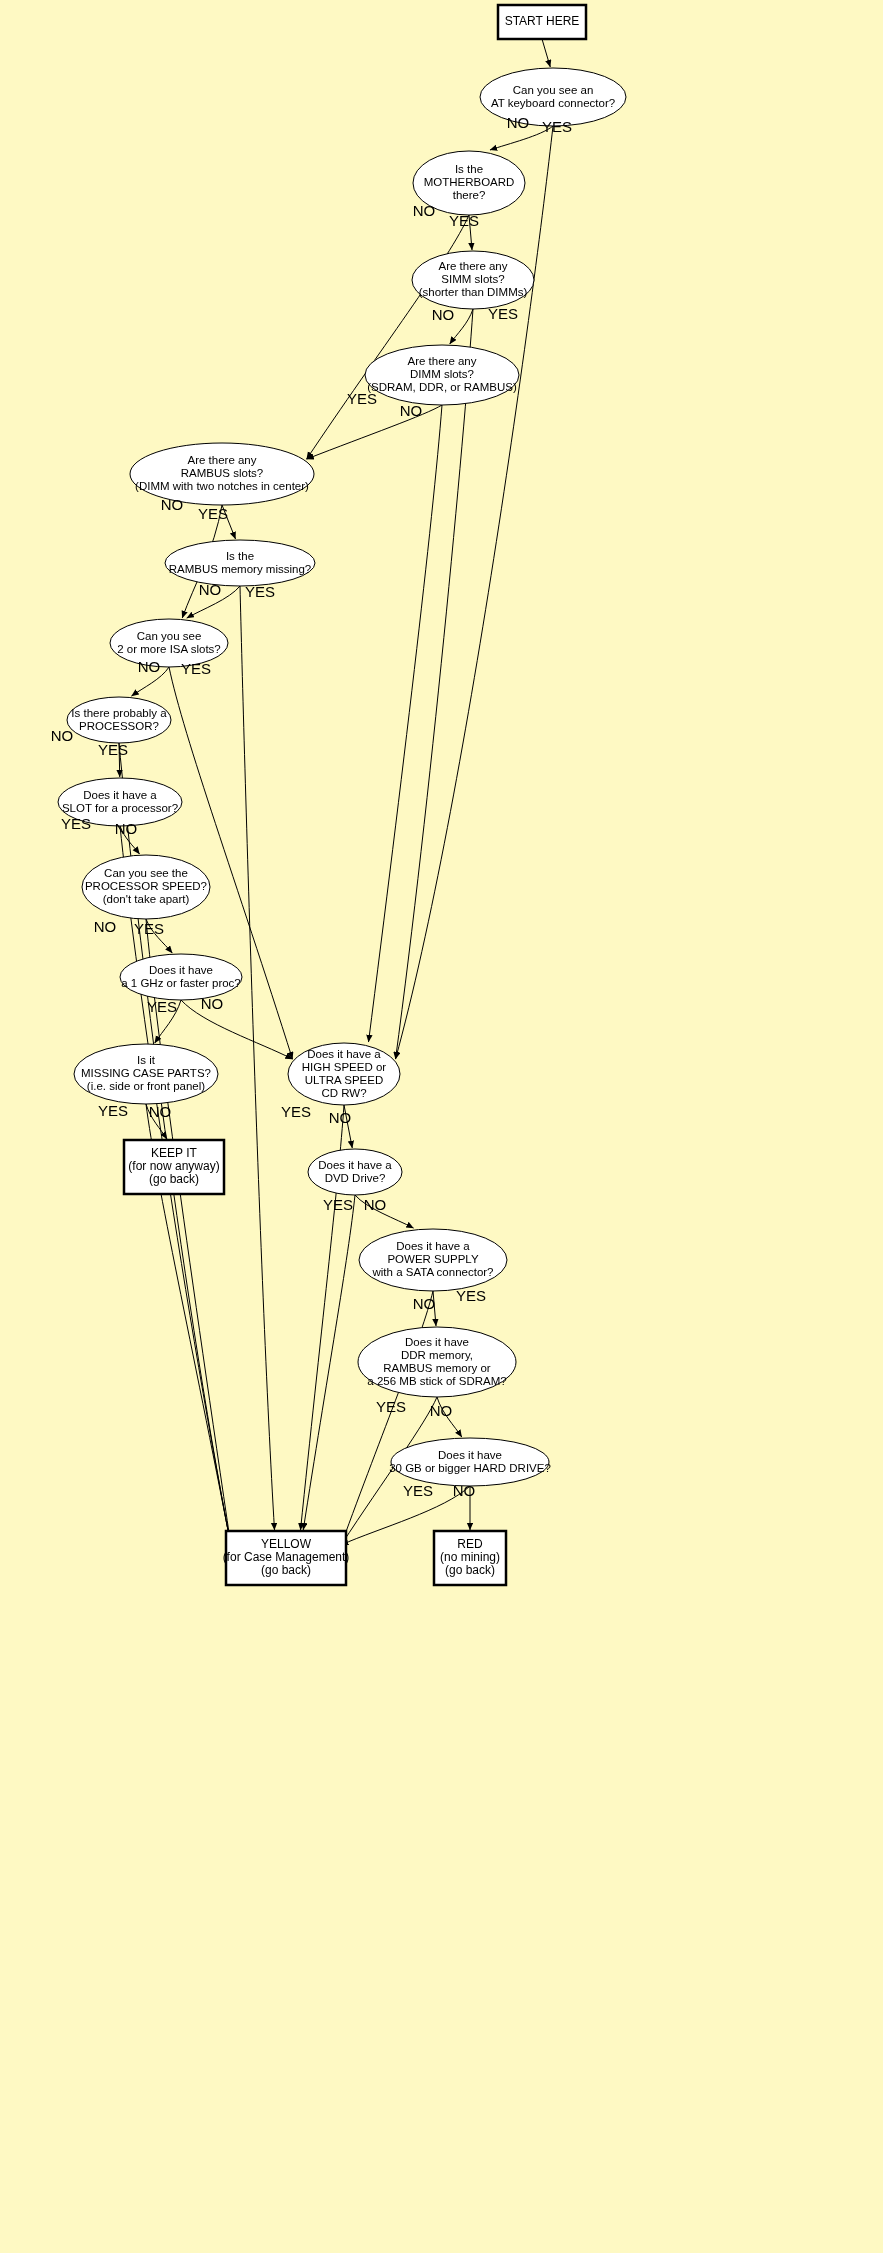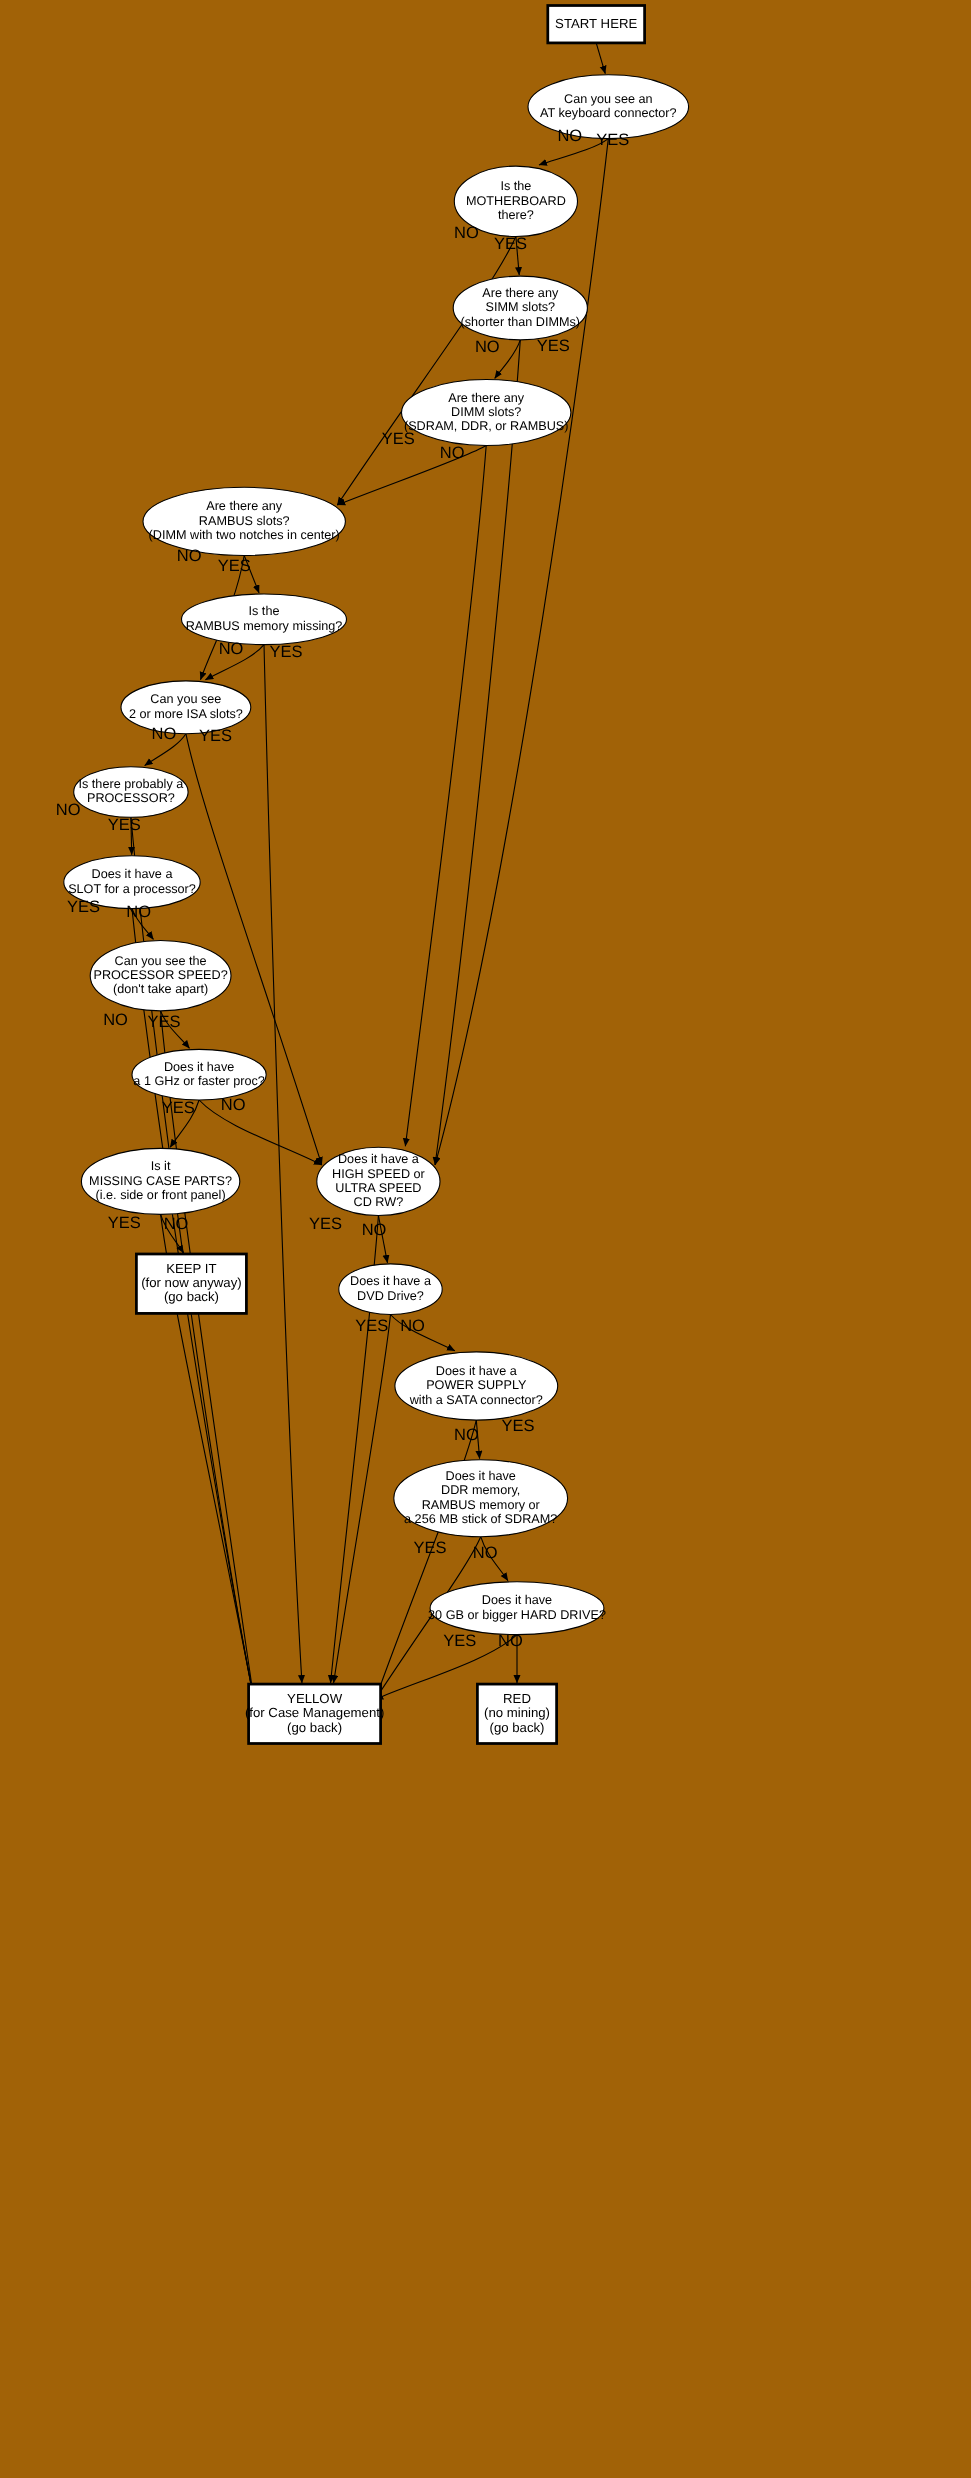--- a/index.html
+++ b/index.html
@@ -1,17 +1,17 @@
 <!DOCTYPE html>
 <html><head>
 <meta charset="utf-8">
 <style>
   html,body{margin:0;padding:0;background:#ffffff;}
   body{font-family:"Liberation Sans",sans-serif;}
-  #page{position:relative;width:883px;height:2253px;background:#a16207;overflow:hidden;}
+  #page{position:relative;width:883px;height:2253px;background:#fef9c3;overflow:hidden;}
   svg{display:block;}
   .nodetext{font-family:"Liberation Sans",sans-serif;font-size:11.5px;fill:#000;text-anchor:middle;dominant-baseline:middle;}
   .nodetext.box{font-size:12px;}
   .edgelabel{font-family:"Liberation Sans",sans-serif;font-size:15px;fill:#000;text-anchor:middle;dominant-baseline:middle;}
   ellipse.node{fill:#ffffff;stroke:#000000;stroke-width:1;}
   rect.termnode{fill:#ffffff;stroke:#000000;stroke-width:2.5;}
   path.edge,line.edge{fill:none;stroke:#000000;stroke-width:1;}
 </style>
 </head>
 <body>

